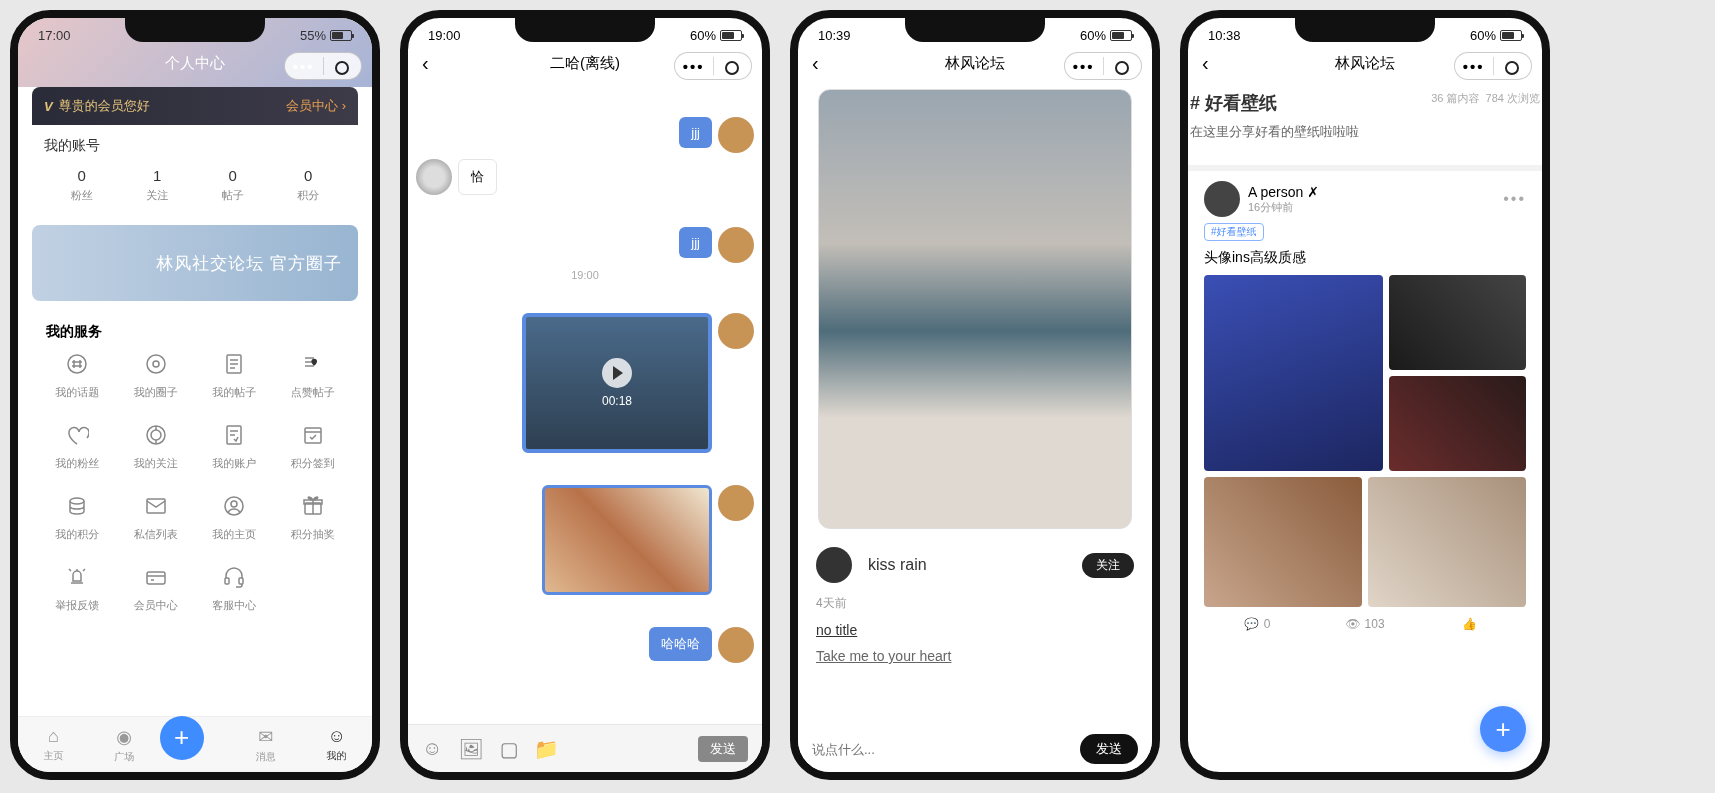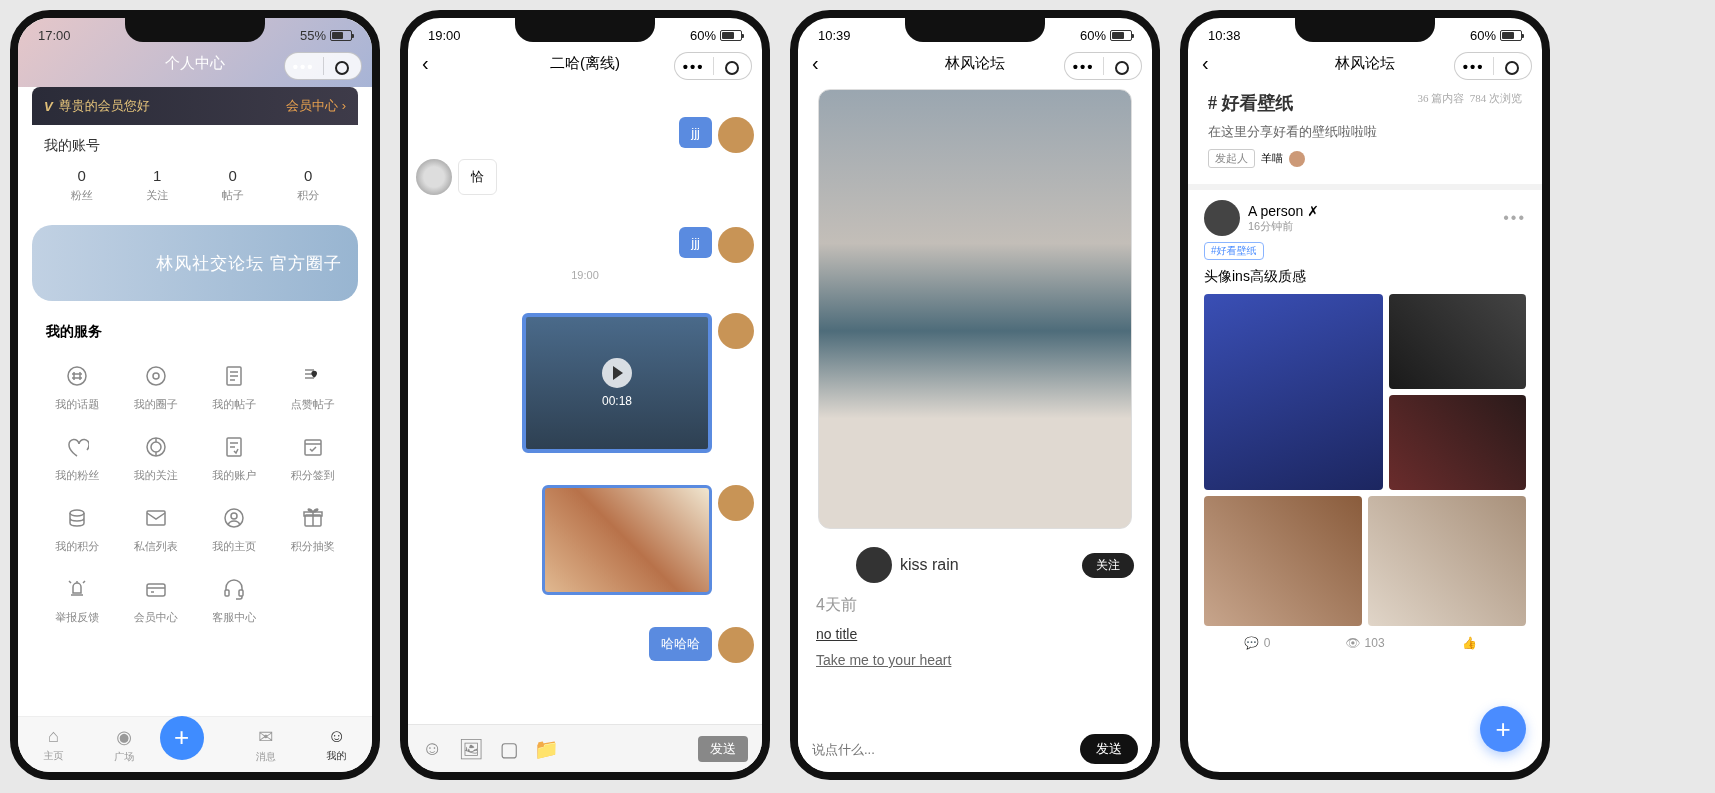--- a/index.html
+++ b/index.html
@@ -27,23 +27,23 @@
 .prof-icons{ margin-left:auto; display:flex; gap:10px; }
 .circ-btn{ width:28px; height:28px; border:1.5px solid rgba(255,255,255,.8); border-radius:50%; display:flex; align-items:center; justify-content:center; color:#fff; font-size:14px; }
 .vip-bar{ margin:0 14px; background:linear-gradient(90deg,#2a2b38,#3e3b49); border-radius:8px 8px 0 0; padding:10px 12px; display:flex; align-items:center; color:#e1c079; font-size:13px; }
 .vip-bar .vip-r{ margin-left:auto; color:#e7a04f; }
 .card{ margin:0 14px 10px; background:#fff; border-radius:0 0 10px 10px; padding:12px; }
 .card h4{ font-size:14px; color:#333; font-weight:500; margin-bottom:12px; }
 .stats{ display:flex; text-align:center; }
 .stats div{ flex:1; }
 .stats .n{ font-size:15px; color:#333; }
 .stats .l{ font-size:11px; color:#888; margin-top:4px; }
-.banner{ margin:8px 14px; height:76px; background:linear-gradient(90deg,#c1d1e3,#98b5d1); border-radius:20px; display:flex; align-items:center; justify-content:flex-end; padding:0 16px; color:#fff; font-size:17px; letter-spacing:1px; }
+.banner{ margin:8px 14px; height:76px; background:linear-gradient(90deg,#c1d1e3,#98b5d1); border-radius:8px; display:flex; align-items:center; justify-content:flex-end; padding:0 16px; color:#fff; font-size:17px; letter-spacing:1px; }
 .card2{ margin:10px 14px; background:#fff; border-radius:10px; padding:12px 6px 4px; }
-.card2 h4{ font-size:14px; padding-left:8px; margin-bottom:12px; }
+.card2 h4{ font-size:14px; padding-left:8px; margin-bottom:0; }
 .grid{ display:grid; grid-template-columns:repeat(4,1fr); gap:4px 0; }
 .gi{ text-align:center; padding:8px 0; }
 .gi .ic{ width:30px; height:30px; margin:0 auto 6px; color:#888; display:flex; align-items:center; justify-content:center; }
 .gi .lbl{ font-size:11px; color:#888; }
 .tabbar{ position:absolute; bottom:0; left:0; right:0; height:56px; background:#f7f7f7; display:flex; align-items:center; border-top:1px solid #eee; }
 .tabbar .ti{ flex:1; text-align:center; color:#999; font-size:10px; }
 .tabbar .ti .tic{ font-size:18px; display:block; margin-bottom:2px; }
 .tabbar .fab{ width:44px; height:44px; background:#3f8cff; border-radius:50%; color:#fff; font-size:26px; display:flex; align-items:center; justify-content:center; margin-top:-14px; }
 .tabbar .ti.active{ color:#333; }
 
@@ -59,32 +59,32 @@
 .vid{ width:190px; height:140px; background:linear-gradient(180deg,#4a6a8a,#2e4052); border:4px solid #5a8be0; border-radius:6px; position:relative; display:flex; align-items:center; justify-content:center; color:#fff; font-size:12px; flex-direction:column; }
 .vid .play{ width:30px; height:30px; background:rgba(255,255,255,.8); border-radius:50%; margin-bottom:6px; position:relative; }
 .vid .play::after{ content:""; position:absolute; left:11px; top:8px; border-left:10px solid #333; border-top:7px solid transparent; border-bottom:7px solid transparent; }
 .img-bubble{ width:170px; height:110px; background:linear-gradient(45deg,#e0b890,#b8724a,#f0e6d0); border:3px solid #5a8be0; border-radius:6px; }
 .chat-input{ position:absolute; bottom:0; left:0; right:0; height:48px; background:#f5f5f5; display:flex; align-items:center; gap:16px; padding:0 14px; border-top:1px solid #e5e5e5; }
 .chat-input .tool{ color:#888; font-size:20px; }
 .chat-input .send{ margin-left:auto; background:#888; color:#fff; padding:4px 12px; border-radius:4px; font-size:13px; }
 
 
 .post-img{ margin:8px 20px; height:440px; background:linear-gradient(180deg,#9aa6b0 0%,#c3beb8 35%,#4e6c7a 55%,#e0d9d1 75%); border-radius:12px; border:1px solid #ddd; position:relative; }
-.author{ display:flex; align-items:center; padding:10px 18px; gap:8px;margin-left:40px; }
+.author{ display:flex; align-items:center; padding:10px 18px; gap:16px; }
 .author .av{ width:36px; height:36px; border-radius:50%; background:#333; }
 .author .nm{ font-size:16px; color:#333; }
 .follow{ margin-left:auto; background:#222; color:#fff; padding:4px 14px; border-radius:14px; font-size:12px; }
-.meta{ padding:2px 18px; color:#999; font-size:16px; }
+.meta{ padding:2px 18px; color:#999; font-size:12px; }
 .post-txt{ padding:8px 18px 2px; font-size:14px; color:#333;text-decoration:underline; }
 .comment-bar{ position:absolute; bottom:0; left:0; right:0; height:46px; display:flex; align-items:center; padding:0 14px; gap:10px; background:#fff; }
 .comment-bar input{ flex:1; border:none; background:transparent; font-size:13px; outline:none; }
 .comment-bar .send2{ background:#111; color:#fff; padding:6px 16px; border-radius:16px; font-size:13px; }
 
 
-.topic-head{ padding:10px 20px 6px;font-family:Liberation Serif, serif; }
+.topic-head{ padding:10px 2px 6px; }
 .topic-head h3{ font-size:18px; color:#333; display:inline; }
 .topic-stats{ float:right; color:#aaa; font-size:11px; }
 .topic-desc{ color:#666; font-size:13px; margin:8px 0; }
 .sponsor{ display:flex; align-items:center; gap:6px; font-size:11px; }
 .sponsor .t{ border:1px solid #ccc; padding:1px 6px; border-radius:3px; color:#888; }
 .sponsor .sav{ width:16px; height:16px; border-radius:50%; background:#c97; }
 .divider{ height:6px; background:#f2f2f2; margin:10px 0; }
 .feed-item{ padding:0 16px; }
 .feed-head{ display:flex; align-items:center; gap:8px; }
 .feed-head .av{ width:36px; height:36px; border-radius:50%; background:#444; }
@@ -422,25 +422,20 @@
     <span>林风论坛</span>
     <div class="capsule">
         <span class="dots">•••</span>
         <span class="circ"><span></span></span>
       </div>
   </div>
   <div class="topic-head">
     <h3># 好看壁纸</h3>
     <span class="topic-stats"><span>36 篇内容</span>&nbsp;&nbsp;<span>784 次浏览</span></span>
     <div class="topic-desc">在这里分享好看的壁纸啦啦啦</div>
-    <div class="sponsor">
-      <span class="t">发起人</span>
-      <span>羊喵</span>
-      <span class="sav"></span>
-    </div>
   </div>
   <div class="divider"></div>
   <div class="feed-item">
     <div class="feed-head">
       <div class="av"></div>
       <div>
         <div class="nm">A person ✗</div>
         <div class="tm">16分钟前</div>
       </div>
       <span class="more">•••</span>

